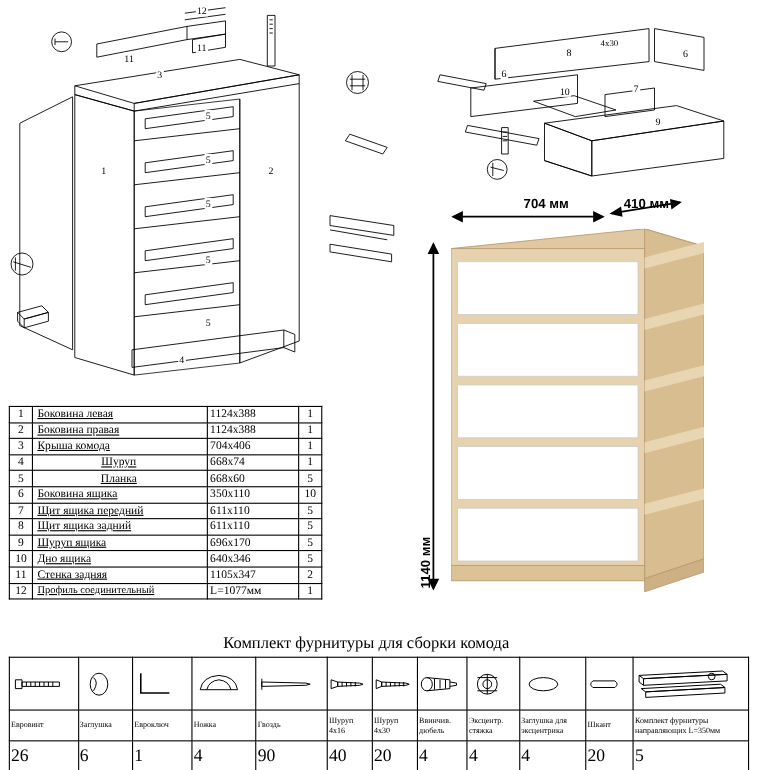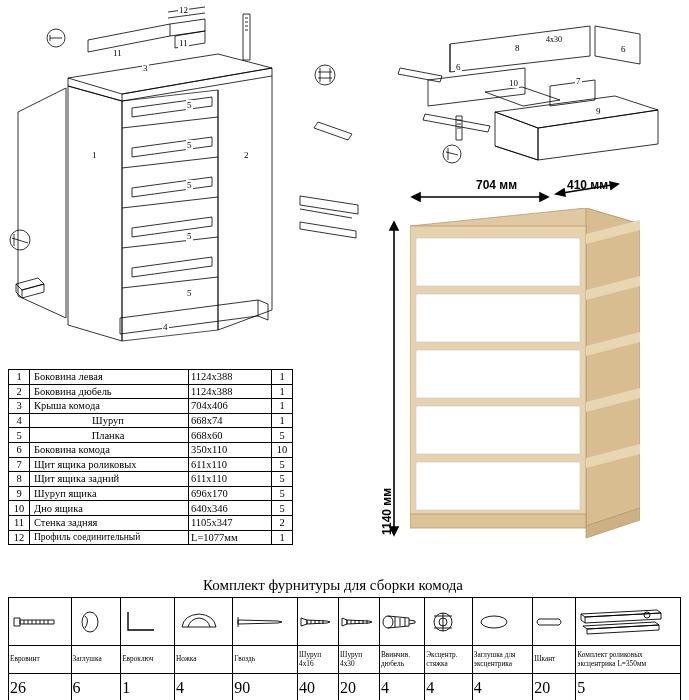--- a/index.html
+++ b/index.html
@@ -21,21 +21,21 @@
   table.parts{
     position:absolute;left:8px;top:369px;
     border-collapse:collapse;font-size:10.5px;
     font-family:"Liberation Serif",serif;
   }
   table.parts td{
     border:1px solid #000;height:13.6px;padding:0 2px;
     white-space:nowrap;
   }
   table.parts td.idx{width:16px;text-align:center;}
-  table.parts td.nm{width:152px;text-align:left;padding-left:4px;}
+  table.parts td.nm{width:152px;text-align:left;padding-left:4px;text-decoration:underline;}
   table.parts td.nm.c{text-align:center;padding-left:0;}
   table.parts td.dim{width:78px;text-align:left;}
   table.parts td.qty{width:16px;text-align:center;}
 
   
   .hw-title{
     position:absolute;left:0;top:577px;width:666px;text-align:center;
     font-size:15px;font-family:"Liberation Serif",serif;
   }
 
@@ -231,21 +231,21 @@
   <table class="parts">
     <tbody>
       <tr>
           <td class="idx">1</td>
           <td class="nm">Боковина левая</td>
           <td class="dim">1124х388</td>
           <td class="qty">1</td>
         </tr>
       <tr>
           <td class="idx">2</td>
-          <td class="nm">Боковина дюбель</td>
+          <td class="nm">Боковина правая</td>
           <td class="dim">1124х388</td>
           <td class="qty">1</td>
         </tr>
       <tr>
           <td class="idx">3</td>
           <td class="nm">Крыша комода</td>
           <td class="dim">704х406</td>
           <td class="qty">1</td>
         </tr>
       <tr>
@@ -255,27 +255,27 @@
           <td class="qty">1</td>
         </tr>
       <tr>
           <td class="idx">5</td>
           <td class="nm c">Планка</td>
           <td class="dim">668х60</td>
           <td class="qty">5</td>
         </tr>
       <tr>
           <td class="idx">6</td>
-          <td class="nm">Боковина комода</td>
+          <td class="nm">Боковина ящика</td>
           <td class="dim">350х110</td>
           <td class="qty">10</td>
         </tr>
       <tr>
           <td class="idx">7</td>
-          <td class="nm">Щит ящика роликовых</td>
+          <td class="nm">Щит ящика передний</td>
           <td class="dim">611х110</td>
           <td class="qty">5</td>
         </tr>
       <tr>
           <td class="idx">8</td>
           <td class="nm">Щит ящика задний</td>
           <td class="dim">611х110</td>
           <td class="qty">5</td>
         </tr>
       <tr>
@@ -432,21 +432,21 @@
         <td>Заглушка</td>
         <td>Евроключ</td>
         <td>Ножка</td>
         <td>Гвоздь</td>
         <td>Шуруп 4х16</td>
         <td>Шуруп 4х30</td>
         <td>Ввинчив. дюбель</td>
         <td>Эксцентр. стяжка</td>
         <td>Заглушка для эксцентрика</td>
         <td>Шкант</td>
-        <td>Комплект роликовых эксцентрика L=350мм</td>
+        <td>Комплект фурнитуры направляющих L=350мм</td>
       </tr>
       <tr class="counts">
         <td>26</td>
         <td>6</td>
         <td>1</td>
         <td>4</td>
         <td>90</td>
         <td>40</td>
         <td>20</td>
         <td>4</td>

